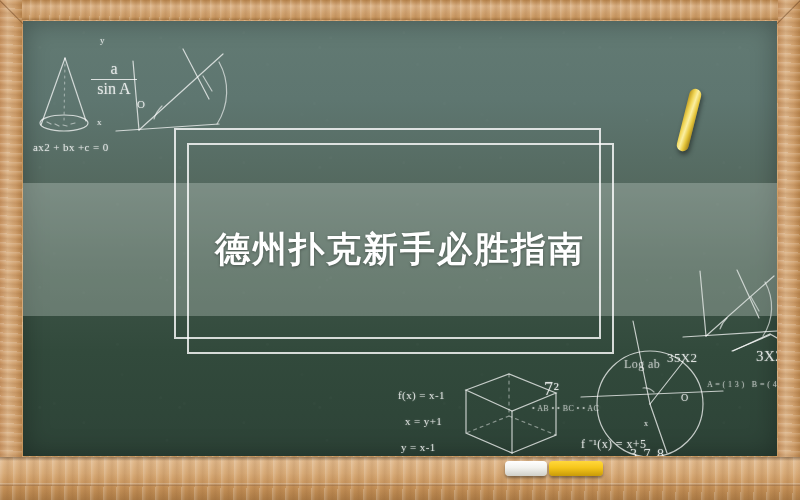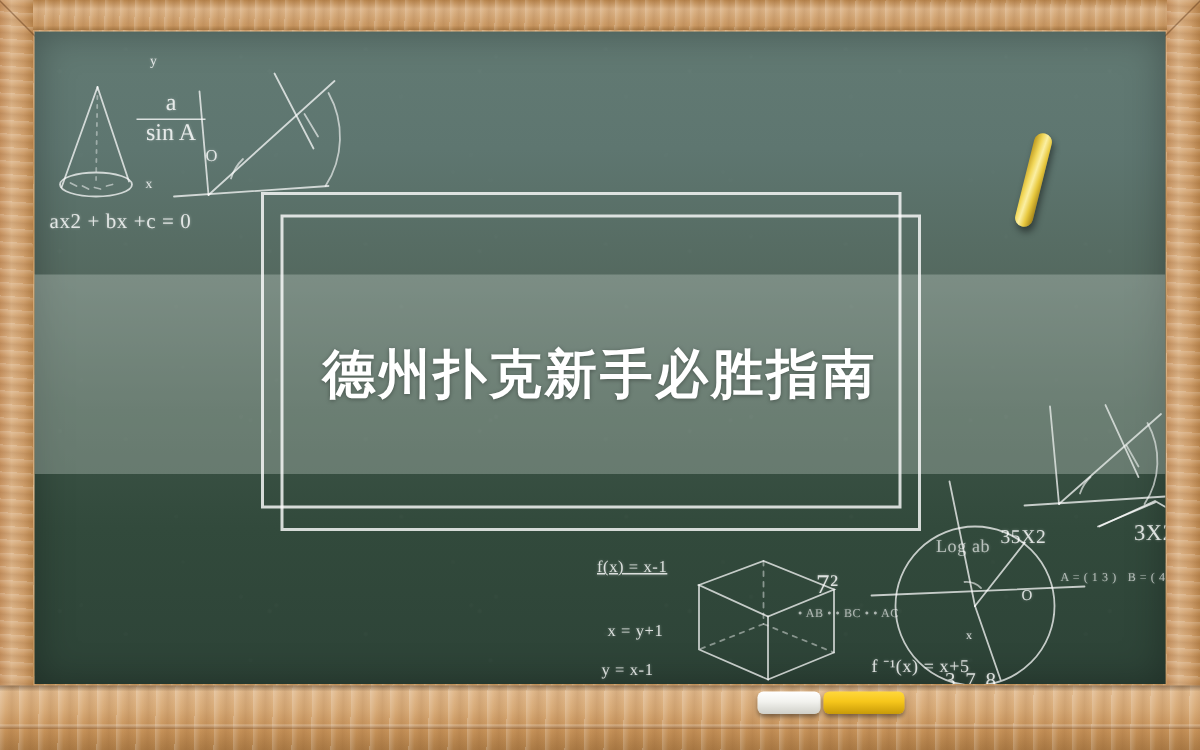--- a/index.html
+++ b/index.html
@@ -315,27 +315,27 @@
     </div>
 
     <div class="chalk-layer">
 
       <div class="frac" style="left:68px; top:40px; width:46px; font-size:16px;">
         <span class="num">a</span>
         <span class="bar"></span>
         <span class="den">sin A</span>
       </div>
 
-      <div class="formula" style="left:10px; top:120px; font-size:14px;">ax2 + bx +c = 0</div>
+      <div class="formula" style="left:10px; top:120px; font-size:11px;">ax2 + bx +c = 0</div>
 
       <div class="formula" style="left:77px; top:14px; font-size:9px;">y</div>
       <div class="formula" style="left:74px; top:96px; font-size:9px;">x</div>
       <div class="formula" style="left:114px; top:77px; font-size:11px;">O</div>
 
-      <div class="formula" style="left:375px; top:351px; font-size:11px;text-decoration:underline;">f(x) = x-1</div>
+      <div class="formula" style="left:375px; top:368px; font-size:11px;">f(x) = x-1</div>
       <div class="formula" style="left:378px; top:381px; font-size:11px;margin-top:39px;">y = x-1</div>
       <div class="formula" style="left:382px; top:394px; font-size:11px;">x = y+1</div>
 
       <div class="formula" style="left:494px; top:358px; font-size:18px;margin-left:27px;">7²</div>
 
       <div class="formula" style="left:509px; top:383px; font-size:8px; opacity:0.75;">• AB • • BC • • AC</div>
 
       <div class="formula" style="left:601px; top:336px; font-size:12px; opacity:0.8;">Log ab</div>
 
       <div class="formula" style="left:558px; top:414px; font-size:12px;">f ⁻¹(x) = x+5</div>

